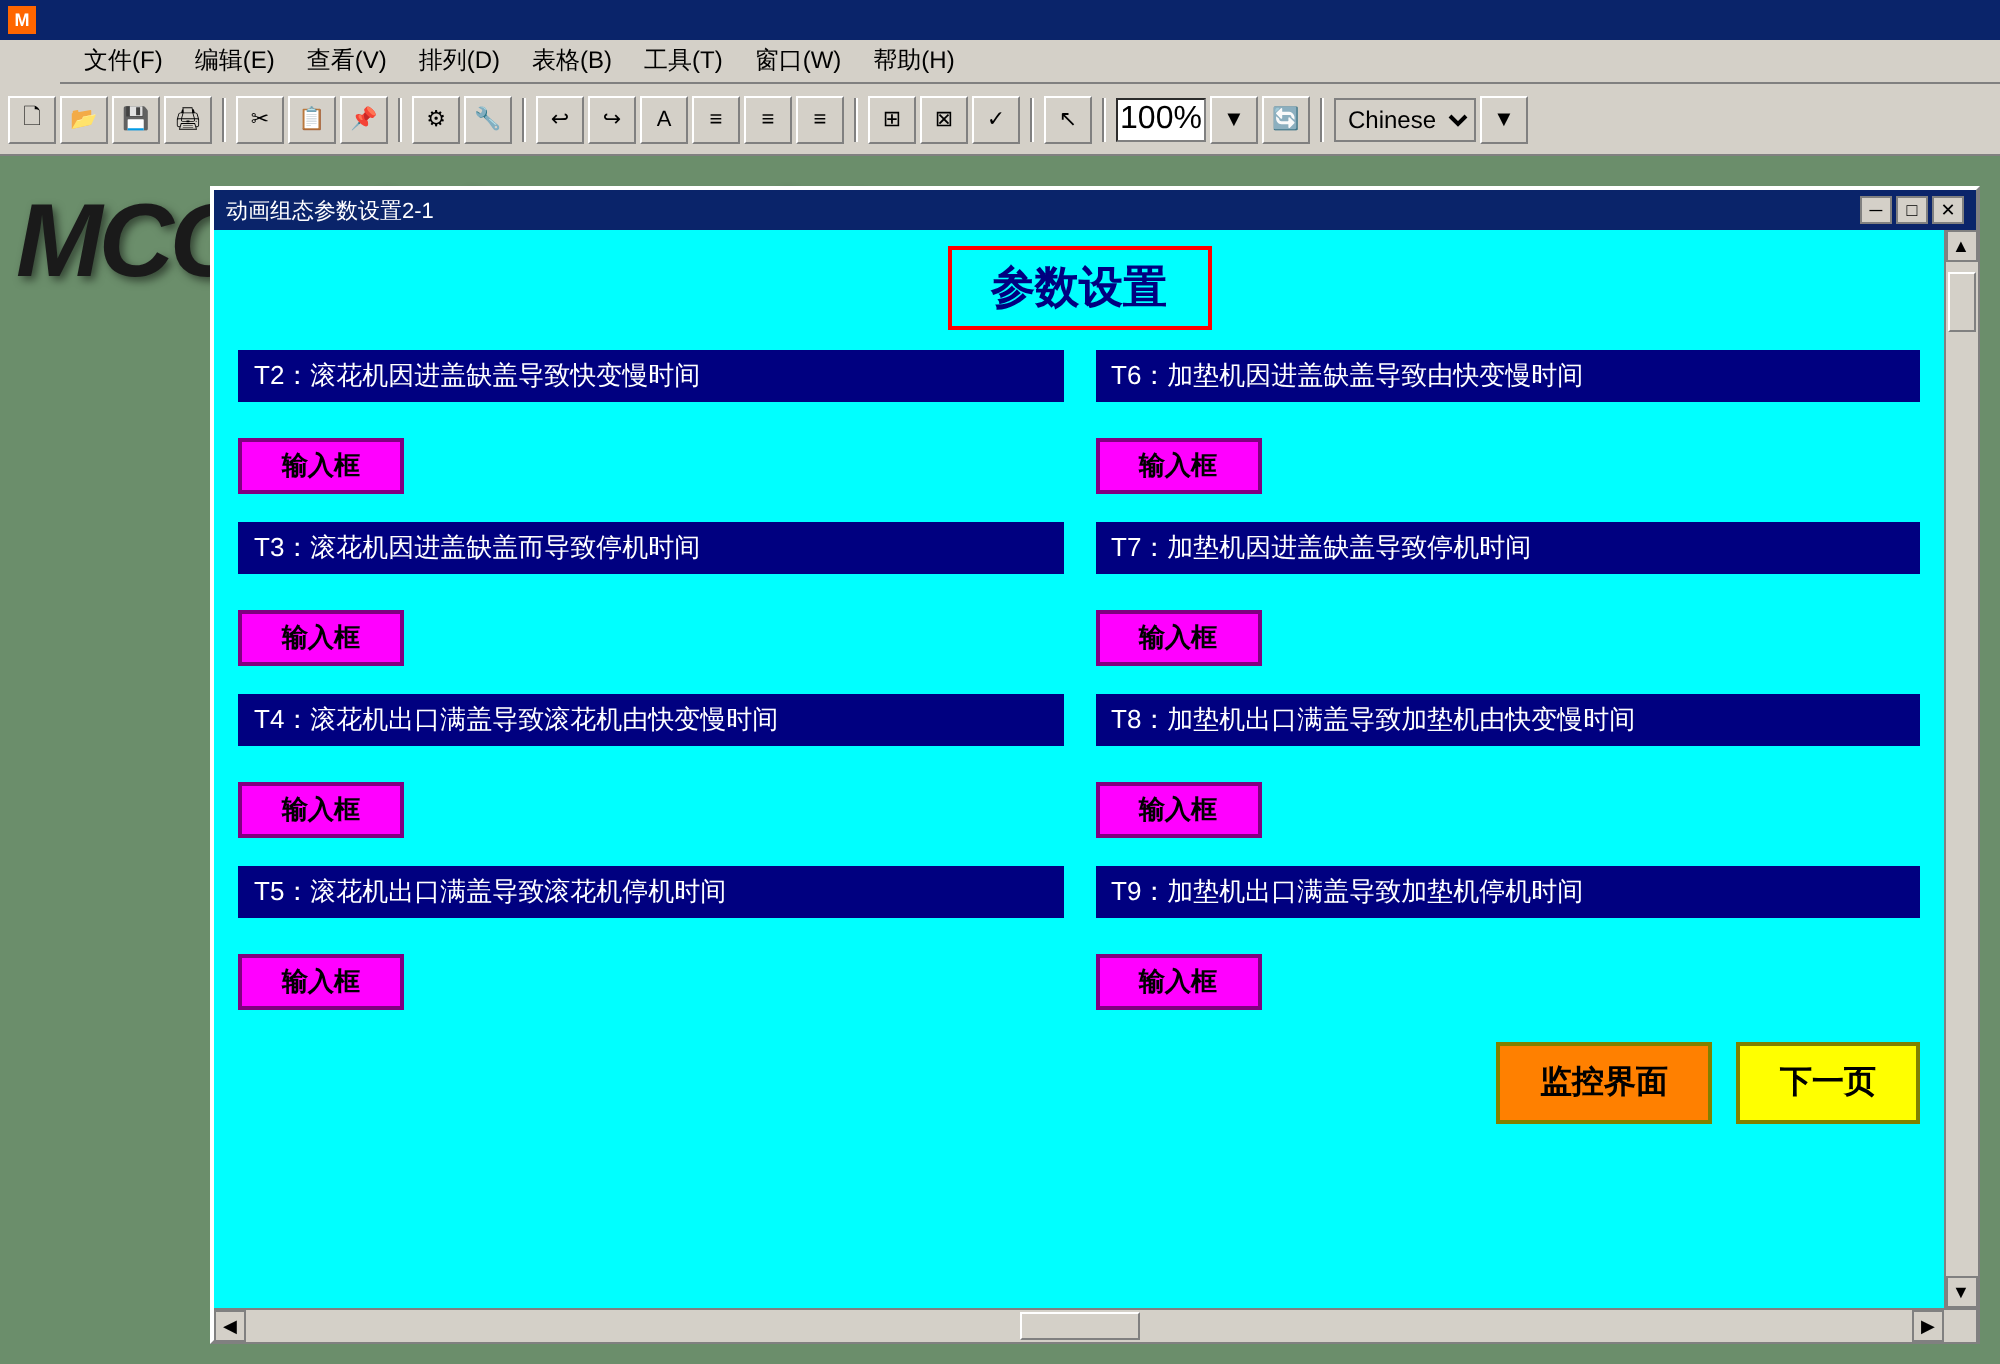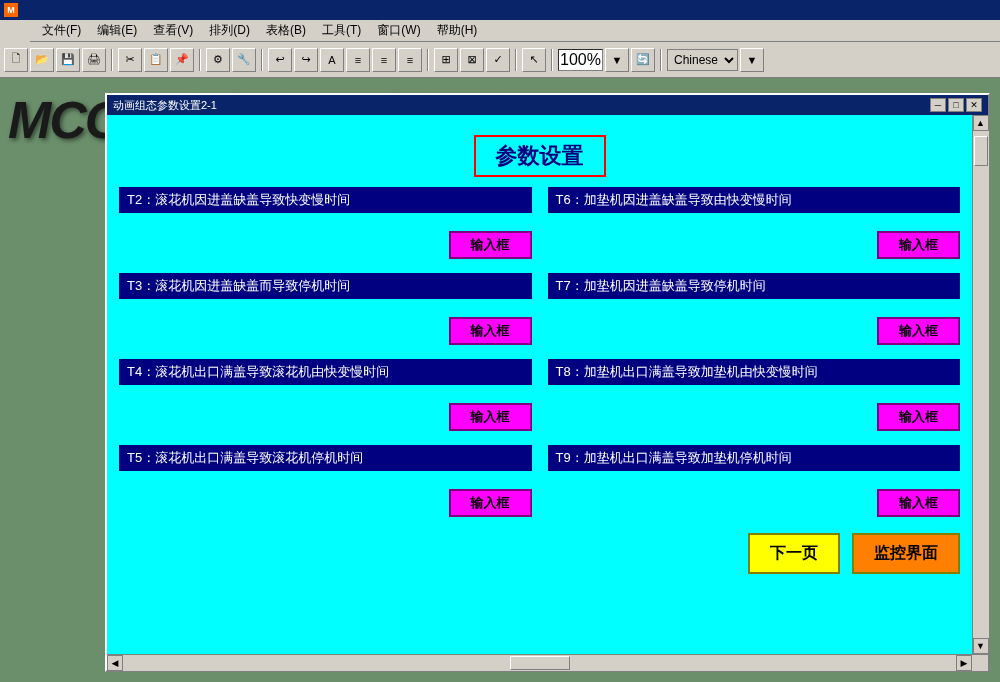--- a/index.html
+++ b/index.html
@@ -158,21 +158,21 @@
       font-size: 9px;
       display: flex; align-items: center; justify-content: center;
       cursor: pointer;
       color: black;
     }
 
     #dialog-body {
       background: cyan;
       flex: 1;
       overflow: auto;
-      padding: 20px 12px;
+      padding: 8px 12px;
       position: relative;
     }
 
     
     #dialog-scrollbar {
       width: 16px;
       background: #c0c0c0;
       flex-shrink: 0;
       display: flex;
       flex-direction: column;
@@ -244,21 +244,21 @@
     .param-label {
       background: #000080;
       color: white;
       font-size: 13px;
       padding: 4px 8px;
       display: block;
     }
 
     .param-input-row {
       display: flex;
-      justify-content: flex-end;
+      justify-content: flex-start;
       margin: 2px 0 6px 0;
     }
 
     .param-input-btn {
       background: #ff00ff;
       color: black;
       font-size: 13px;
       font-weight: bold;
       border: 2px solid #800080;
       padding: 3px 20px;
@@ -462,22 +462,22 @@
 
           <div class="param-group">
             <div class="param-label">T9：加垫机出口满盖导致加垫机停机时间</div>
             <div class="param-input-row">
               <button class="param-input-btn">输入框</button>
             </div>
           </div>
         </div>
 
         <div class="bottom-buttons">
+          <button class="action-btn monitor">监控界面</button>
           <button class="action-btn">下一页</button>
-          <button class="action-btn monitor">监控界面</button>
         </div>
       </div>
 
       <div id="dialog-scrollbar">
         <div class="scroll-arrow">▲</div>
         <div class="scroll-track">
           <div class="scroll-thumb"></div>
         </div>
         <div class="scroll-arrow">▼</div>
       </div>

